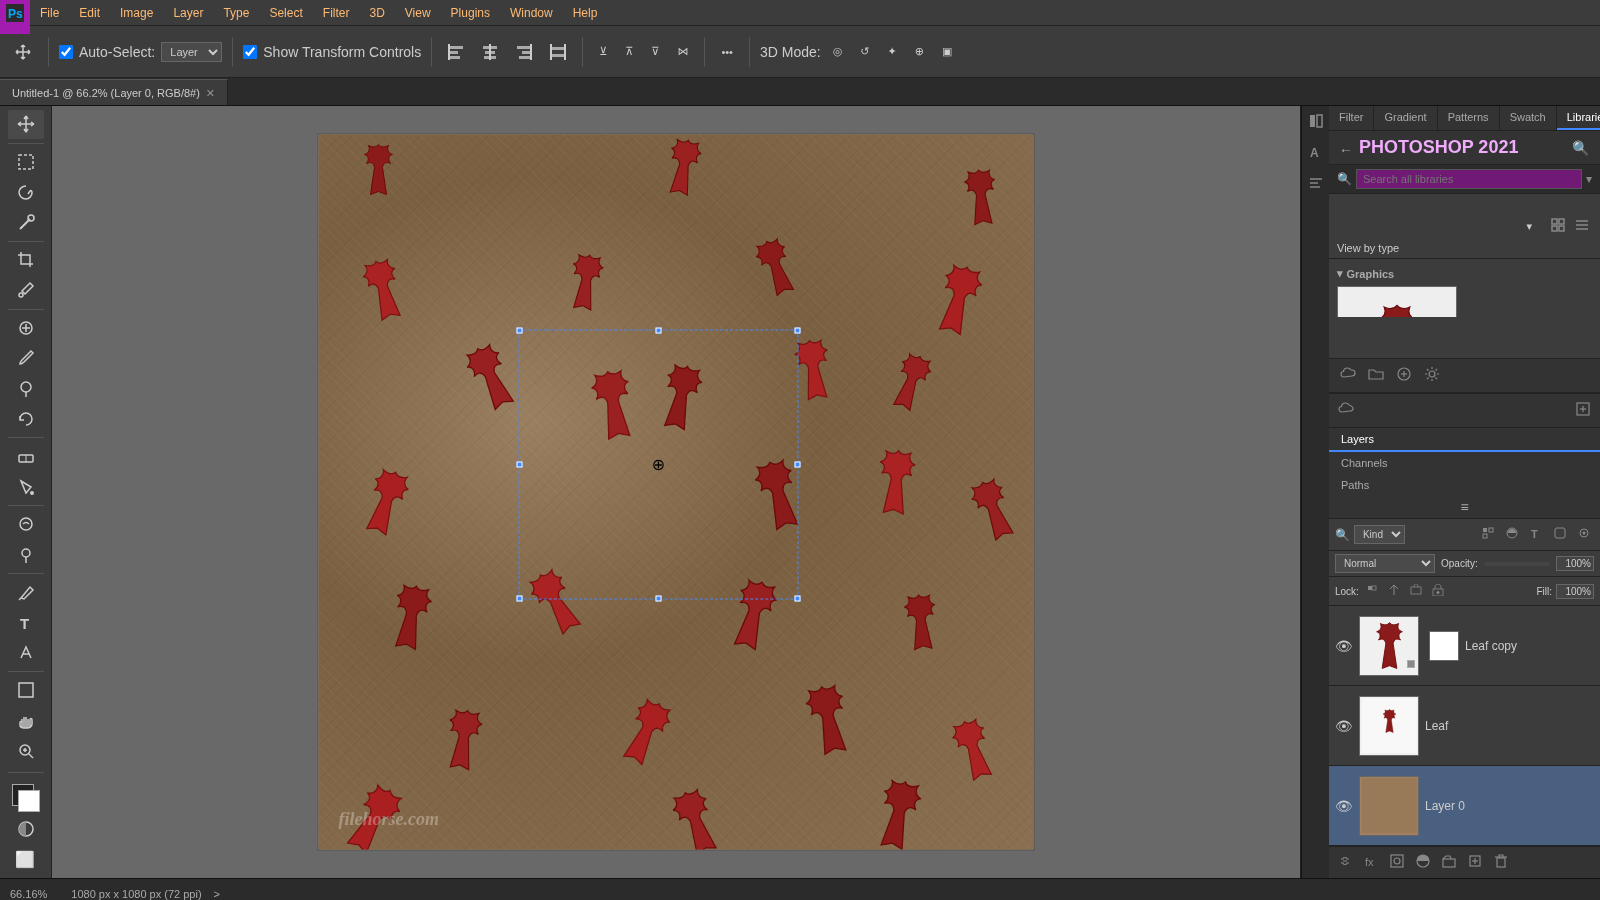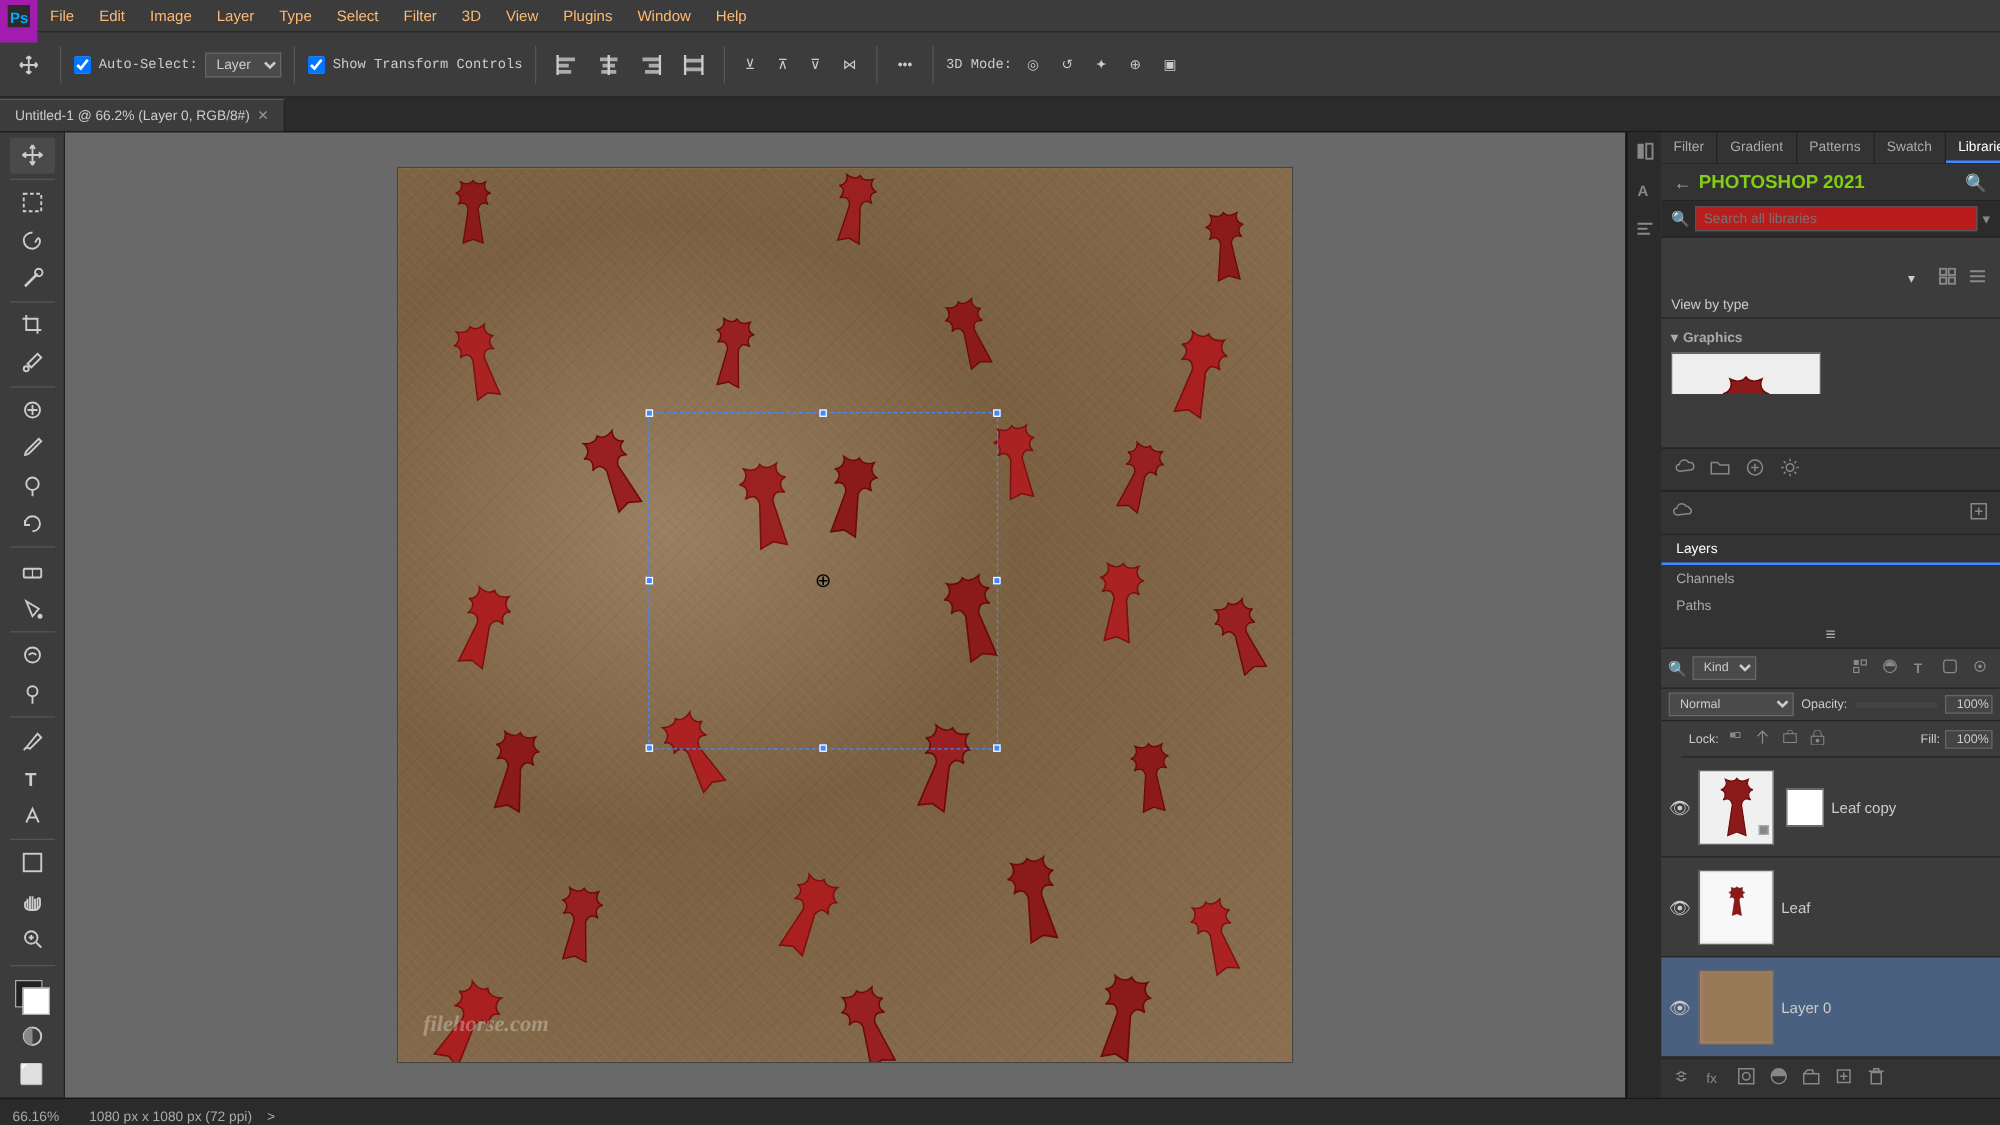--- a/index.html
+++ b/index.html
@@ -13,21 +13,21 @@
     #menubar .app-icon { width: 30px; height: 42px; display: flex; align-items: center; justify-content: center; background: #a21caf; }
     #menubar .menu-item { padding: 0 10px; height: 26px; line-height: 26px; font-size: 12px; color: #fdba74; cursor: pointer; }
 
     
     #toolbar {
       width: 100%; height: 52px; background: #3c3c3c; display: flex; align-items: center;
       padding: 0 8px; gap: 6px; border-bottom: 1px solid #222;
     }
     .tool-btn { background: none; border: none; color: #ccc; cursor: pointer; padding: 4px 6px; font-size: 11px; display: flex; align-items: center; gap: 3px; }
     .tool-divider { width: 1px; height: 30px; background: #555; margin: 0 4px; }
-    .tool-label { font-size: 11px; color: #ccc; font-family: Liberation Mono, monospace; }
+    .tool-label { font-size: 14px; color: #ccc; }
     .tool-select { background: #4a4a4a; border: 1px solid #666; color: #ccc; font-size: 11px; padding: 2px 4px; }
     .tool-checkbox { width: 14px; height: 14px; }
 
     
     #tabbar {
       background: #2b2b2b; height: 28px; display: flex; align-items: flex-end;
       border-bottom: 1px solid #111;
     }
     .doc-tab {
       background: #3c3c3c; padding: 0 12px; height: 26px; line-height: 26px;
@@ -80,21 +80,21 @@
       font-size: 11px; overflow-x: auto; white-space: nowrap;
     }
     .panel-tab {
       padding: 5px 10px; cursor: pointer; color: #aaa; border-right: 1px solid #222;
     }
     .panel-tab.active { color: #fff; border-bottom: 2px solid #4488ff; }
 
     
     #libraries-panel { flex: 1; display: flex; flex-direction: column; overflow: hidden; }
     #lib-header { display: flex; align-items: center; padding: 6px 10px; gap: 6px; background: #333; border-bottom: 1px solid #222; }
-    #lib-title { font-size: 15px; font-weight: bold; color: #84cc16; flex: 1; }
+    #lib-title { font-size: 18px; font-weight: bold; color: #f0abfc; flex: 1; }
     #lib-search { display: flex; align-items: center; padding: 4px 8px; background: #2b2b2b; border-bottom: 1px solid #222; }
     #lib-search input { flex: 1; background: #444; border: 1px solid #555; color: #ccc; padding: 3px 6px; font-size: 11px; }
     #lib-view-bar { display: flex; align-items: center; padding: 4px 8px; border-bottom: 1px solid #222; font-size: 11px; gap: 4px; }
     #lib-content { flex: 1; overflow-y: auto; padding: 8px; }
     .lib-section-header { font-size: 11px; color: #aaa; display: flex; align-items: center; gap: 4px; margin-bottom: 6px; }
     .lib-section-header span { font-weight: bold; }
     .lib-grid { display: flex; flex-wrap: wrap; gap: 6px; }
     .lib-item {
       width: 120px; display: flex; flex-direction: column; align-items: center;
       cursor: pointer;
@@ -539,21 +539,21 @@
         <div id="libraries-panel">
 
           <div id="lib-header">
             <button style="background:none;border:none;color:#aaa;cursor:pointer;font-size:14px;">←</button>
             <span id="lib-title">PHOTOSHOP 2021</span>
             <button style="background:none;border:none;color:#aaa;cursor:pointer;font-size:14px;">🔍</button>
           </div>
 
           <div id="lib-search">
             <span style="color:#888;margin-right:4px;">🔍</span>
-            <input type="text" style="flex: 1 1 0%; background: #b91c1c; border: 1px solid rgb(85, 85, 85); color: rgb(204, 204, 204); padding: 3px 6px; font-size: 11px;" placeholder="Search all libraries">
+            <input type="text" style="flex: 1 1 0%; background: #701a75; border: 1px solid rgb(85, 85, 85); color: rgb(204, 204, 204); padding: 3px 6px; font-size: 11px;" placeholder="Search all libraries">
             <span style="color:#888;cursor:pointer;margin-left:4px;">▾</span>
           </div>
 
           <div id="lib-view-bar">
             <span style="cursor:pointer;flex:1;margin-top:44px;">View by type</span>
             <span>▾</span>
             <span style="width:8px;"></span>
             <button class="panel-icon-btn" title="Grid view">
               <svg width="14" height="14" viewBox="0 0 14 14">
                   <rect x="1" y="1" width="5" height="5" fill="none" stroke="#888" stroke-width="1.5"></rect>
@@ -689,21 +689,21 @@
             <select class="layers-control" style="width:100px;">
               <option>Normal</option>
               <option>Multiply</option>
               <option>Screen</option>
             </select>
             <span>Opacity:</span>
             <div style="flex:1;background:#444;height:4px;border-radius:2px;cursor:pointer;"></div>
             <input type="text" value="100%" style="width: 38px; background: rgb(68, 68, 68); border: 1px solid rgb(102, 102, 102); color: rgb(204, 204, 204); font-size: 10px; text-align: right; padding: 1px 2px;">
           </div>
 
-          <div style="display:flex;align-items:center;padding:3px 6px;gap:4px;border-bottom:1px solid #222;font-size:10px;margin-left:16px;">
+          <div style="display:flex;align-items:center;padding:3px 6px;gap:4px;border-bottom:1px solid #222;font-size:10px;">
             <span>Lock:</span>
             <button class="panel-icon-btn">
               <svg width="12" height="12" viewBox="0 0 12 12">
                   <rect x="2" y="2" width="4" height="4" fill="#888"></rect>
                   <rect x="6" y="2" width="4" height="4" fill="none" stroke="#888" stroke-width="0.8"></rect>
                 </svg>
             </button>
             <button class="panel-icon-btn">
               <svg width="12" height="12" viewBox="0 0 12 12">
                   <path d="M2 5 L6 1 L10 5 M6 1 L6 11" fill="none" stroke="#888" stroke-width="1"></path>

